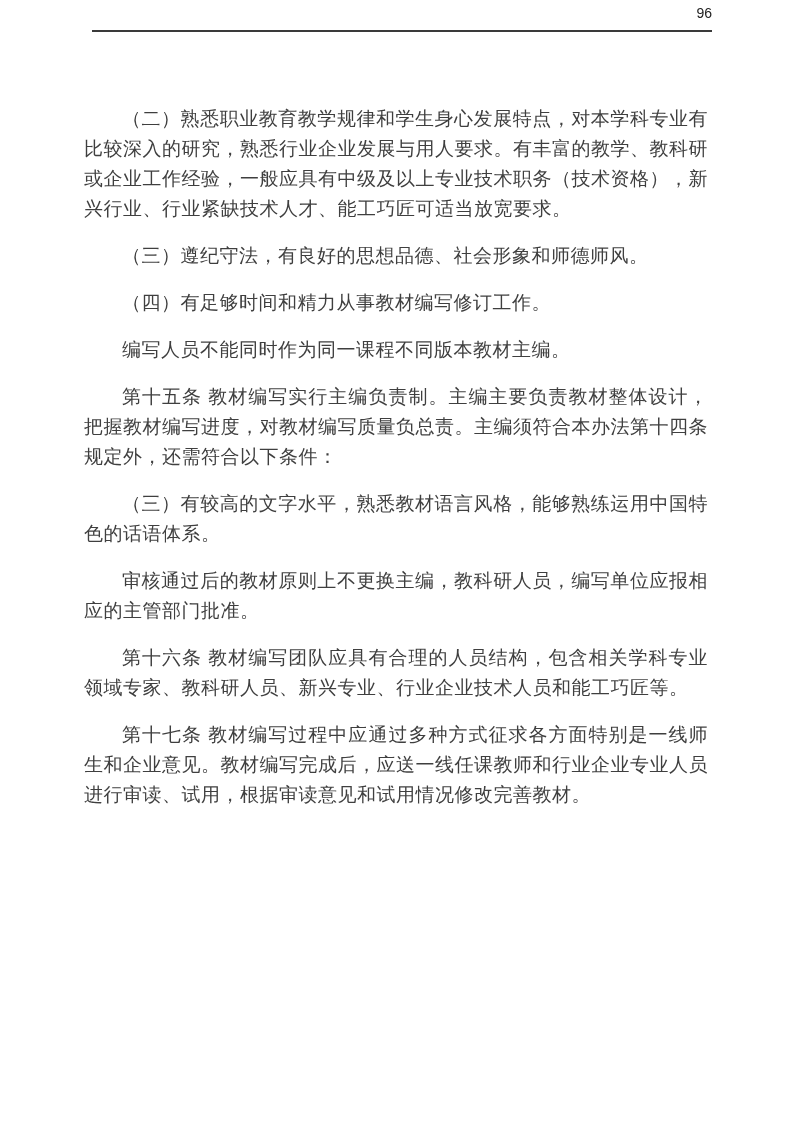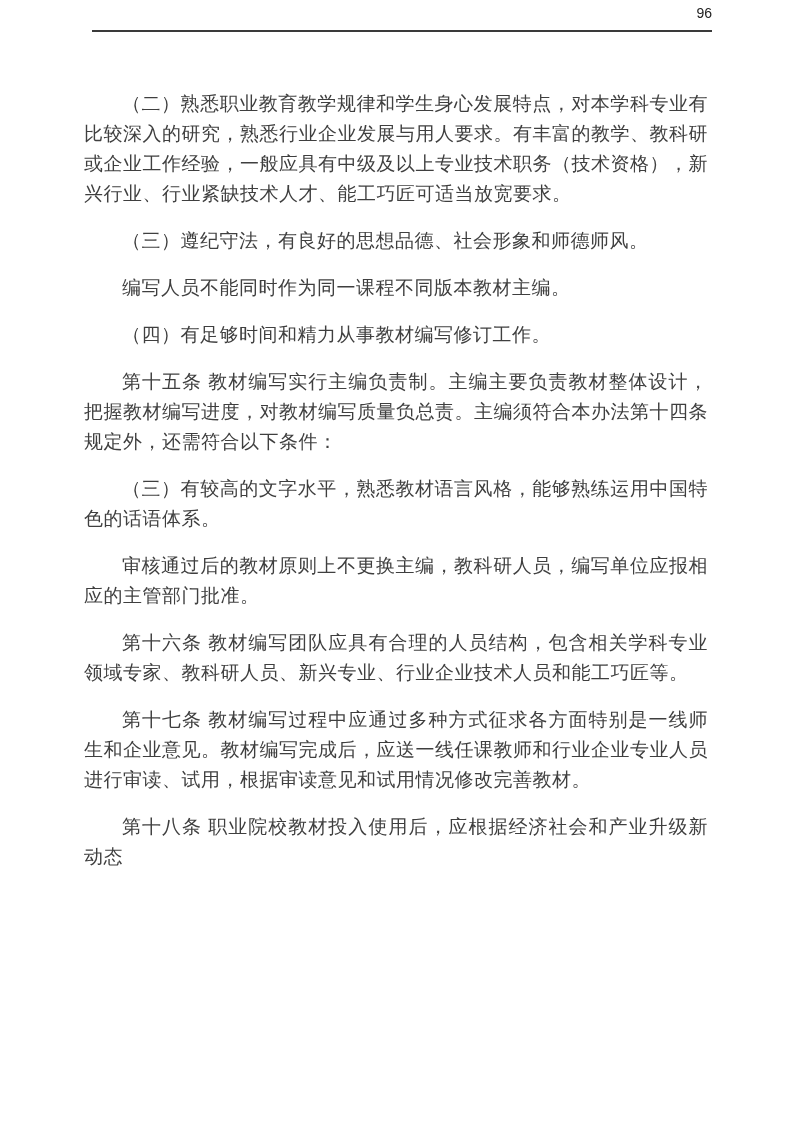--- a/index.html
+++ b/index.html
@@ -42,37 +42,36 @@
     top: 88px;
     left: 84px;
     width: 624px;
     color: var(--text-color, #3f3f3f);
   }
 
   .content p {
     font-size: 19px;
     line-height: 30px;
     letter-spacing: 0.5px;
-    margin: 1px 0 17px 0;
+    margin: 16px 0 17px 0;
     text-indent: 2em;
     text-align: justify;
     color: var(--text-color, #3f3f3f);
   }
 </style>
 </head>
 <body>
 
 <div class="page">
   <div class="page-number">96</div>
   <div class="header-rule"></div>
   <div class="content">
       <p>（二）熟悉职业教育教学规律和学生身心发展特点，对本学科专业有比较深入的研究，熟悉行业企业发展与用人要求。有丰富的教学、教科研或企业工作经验，一般应具有中级及以上专业技术职务（技术资格），新兴行业、行业紧缺技术人才、能工巧匠可适当放宽要求。</p>
       <p>（三）遵纪守法，有良好的思想品德、社会形象和师德师风。</p>
+      <p>（四）有足够时间和精力从事教材编写修订工作。</p>
       <p>编写人员不能同时作为同一课程不同版本教材主编。</p>
-      <p>（四）有足够时间和精力从事教材编写修订工作。</p>
       <p>第十五条 教材编写实行主编负责制。主编主要负责教材整体设计，把握教材编写进度，对教材编写质量负总责。主编须符合本办法第十四条规定外，还需符合以下条件：</p>
       <p>（三）有较高的文字水平，熟悉教材语言风格，能够熟练运用中国特色的话语体系。</p>
       <p>审核通过后的教材原则上不更换主编，教科研人员，编写单位应报相应的主管部门批准。</p>
       <p>第十六条 教材编写团队应具有合理的人员结构，包含相关学科专业领域专家、教科研人员、新兴专业、行业企业技术人员和能工巧匠等。</p>
       <p>第十七条 教材编写过程中应通过多种方式征求各方面特别是一线师生和企业意见。教材编写完成后，应送一线任课教师和行业企业专业人员进行审读、试用，根据审读意见和试用情况修改完善教材。</p>
-      <p>第十八条 职业院校教材投入使用后，应根据经济社会和产业升级新动态</p>
     </div>
 </div>
 
 </body></html>

